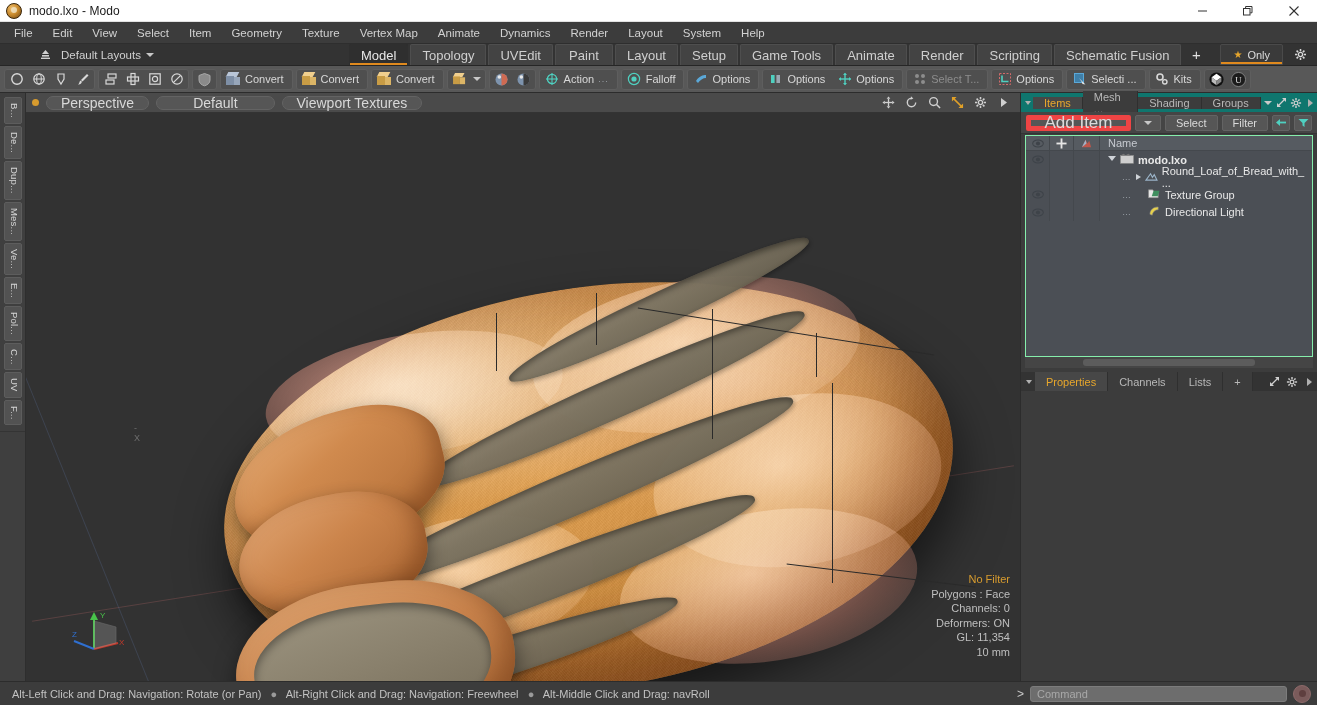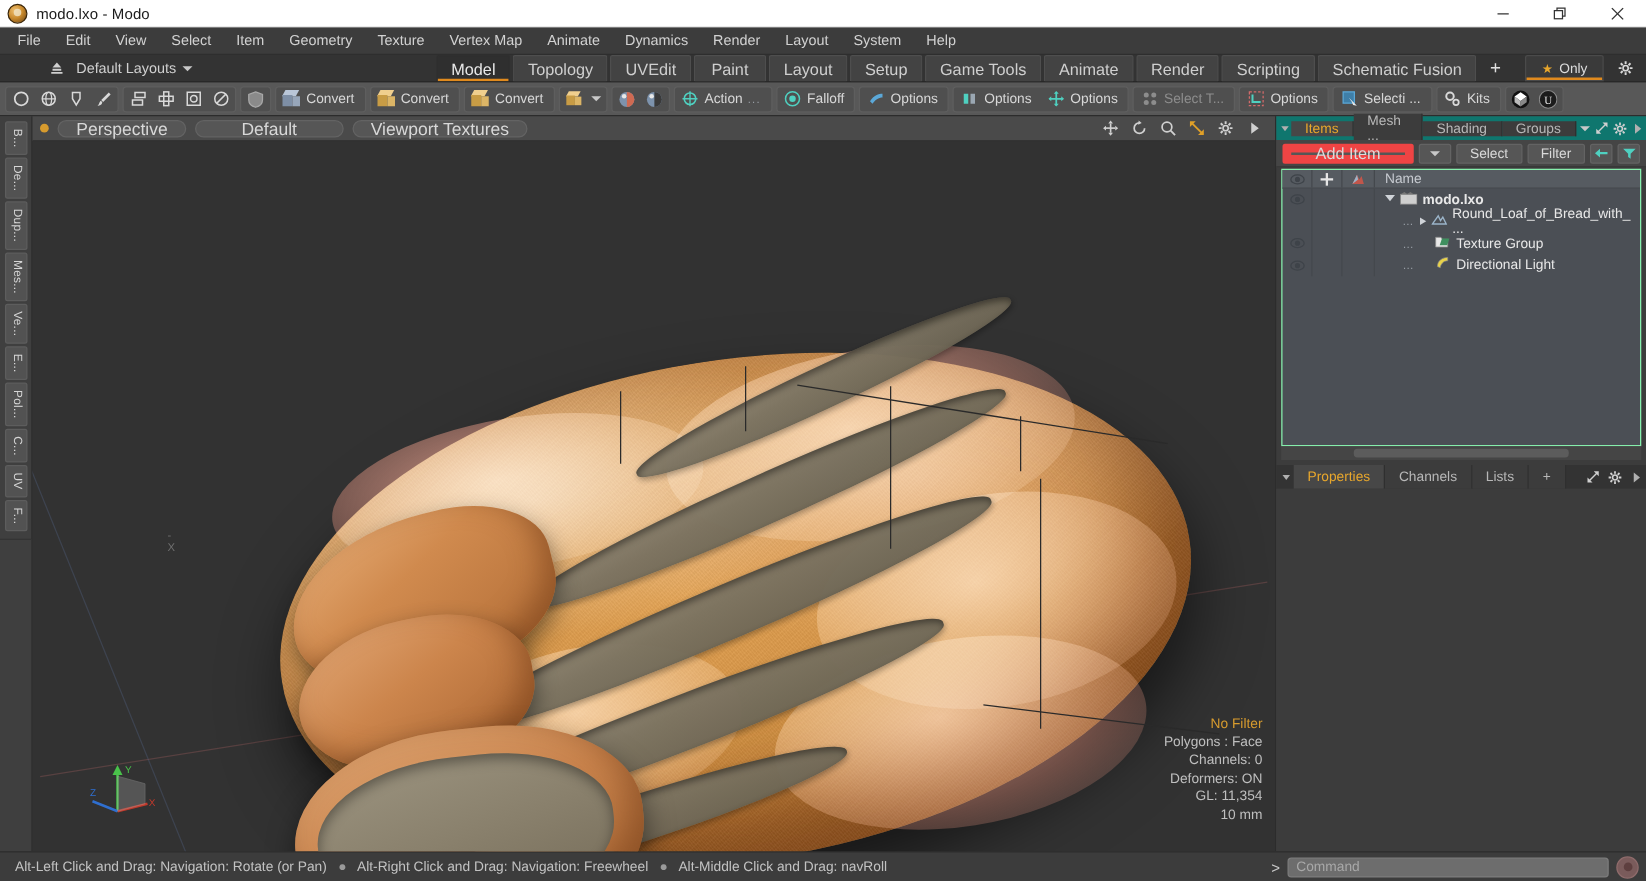--- a/index.html
+++ b/index.html
@@ -145,21 +145,21 @@
   .rp-arrow { width: 12px; display:flex;align-items:center;justify-content:center;}
   .rtab { padding: 0 11px; display: flex; align-items: center; font-size: 11px; color: #b8b8b8;
     background: #3c3c3c; border-right: 1px solid #2f2f2f; }
   .rtab.active { color: #e8a72c; background: #474747; }
   .rp-tabs-sp { flex:1; }
   .rp-ico { width: 17px; display:flex;align-items:center;justify-content:center; }
 
   .rp-toolrow { height: 22px; background: #454545; display: flex; align-items: center; gap: 4px;
     padding: 0 5px; flex: 0 0 22px; border-bottom:1px solid #343434;}
   .add-item { flex: 1; height: 16px; display: flex; align-items: center; justify-content: center;
-    background: #565656; border: 7px solid #ef4444; border-radius: 2px; color: #dadada; font-size: 13px;}
+    background: #565656; border: 5px solid #ef4444; border-radius: 2px; color: #dadada; font-size: 17px;}
   .add-drop { width: 26px; height: 16px; background: #565656; border: 1px solid #636363;
     border-radius: 2px; display:flex;align-items:center;justify-content:center;}
   .rbtn { height: 16px; padding: 0 10px; background: #565656; border: 1px solid #636363;
     border-radius: 2px; color: #dadada; font-size: 11px; display:flex;align-items:center;}
   .rbtn-sq { width: 18px; height: 16px; background: #565656; border: 1px solid #636363;
     border-radius: 2px; display:flex;align-items:center;justify-content:center;}
 
   .tree { flex: 1; background: #4b4f55; margin: 1px 4px 0 4px; border: 1px solid #86efac;
     display: flex; flex-direction: column; min-height:0; }
   .tree-head { height: 15px; display: flex; align-items: center; background: #565b61;

